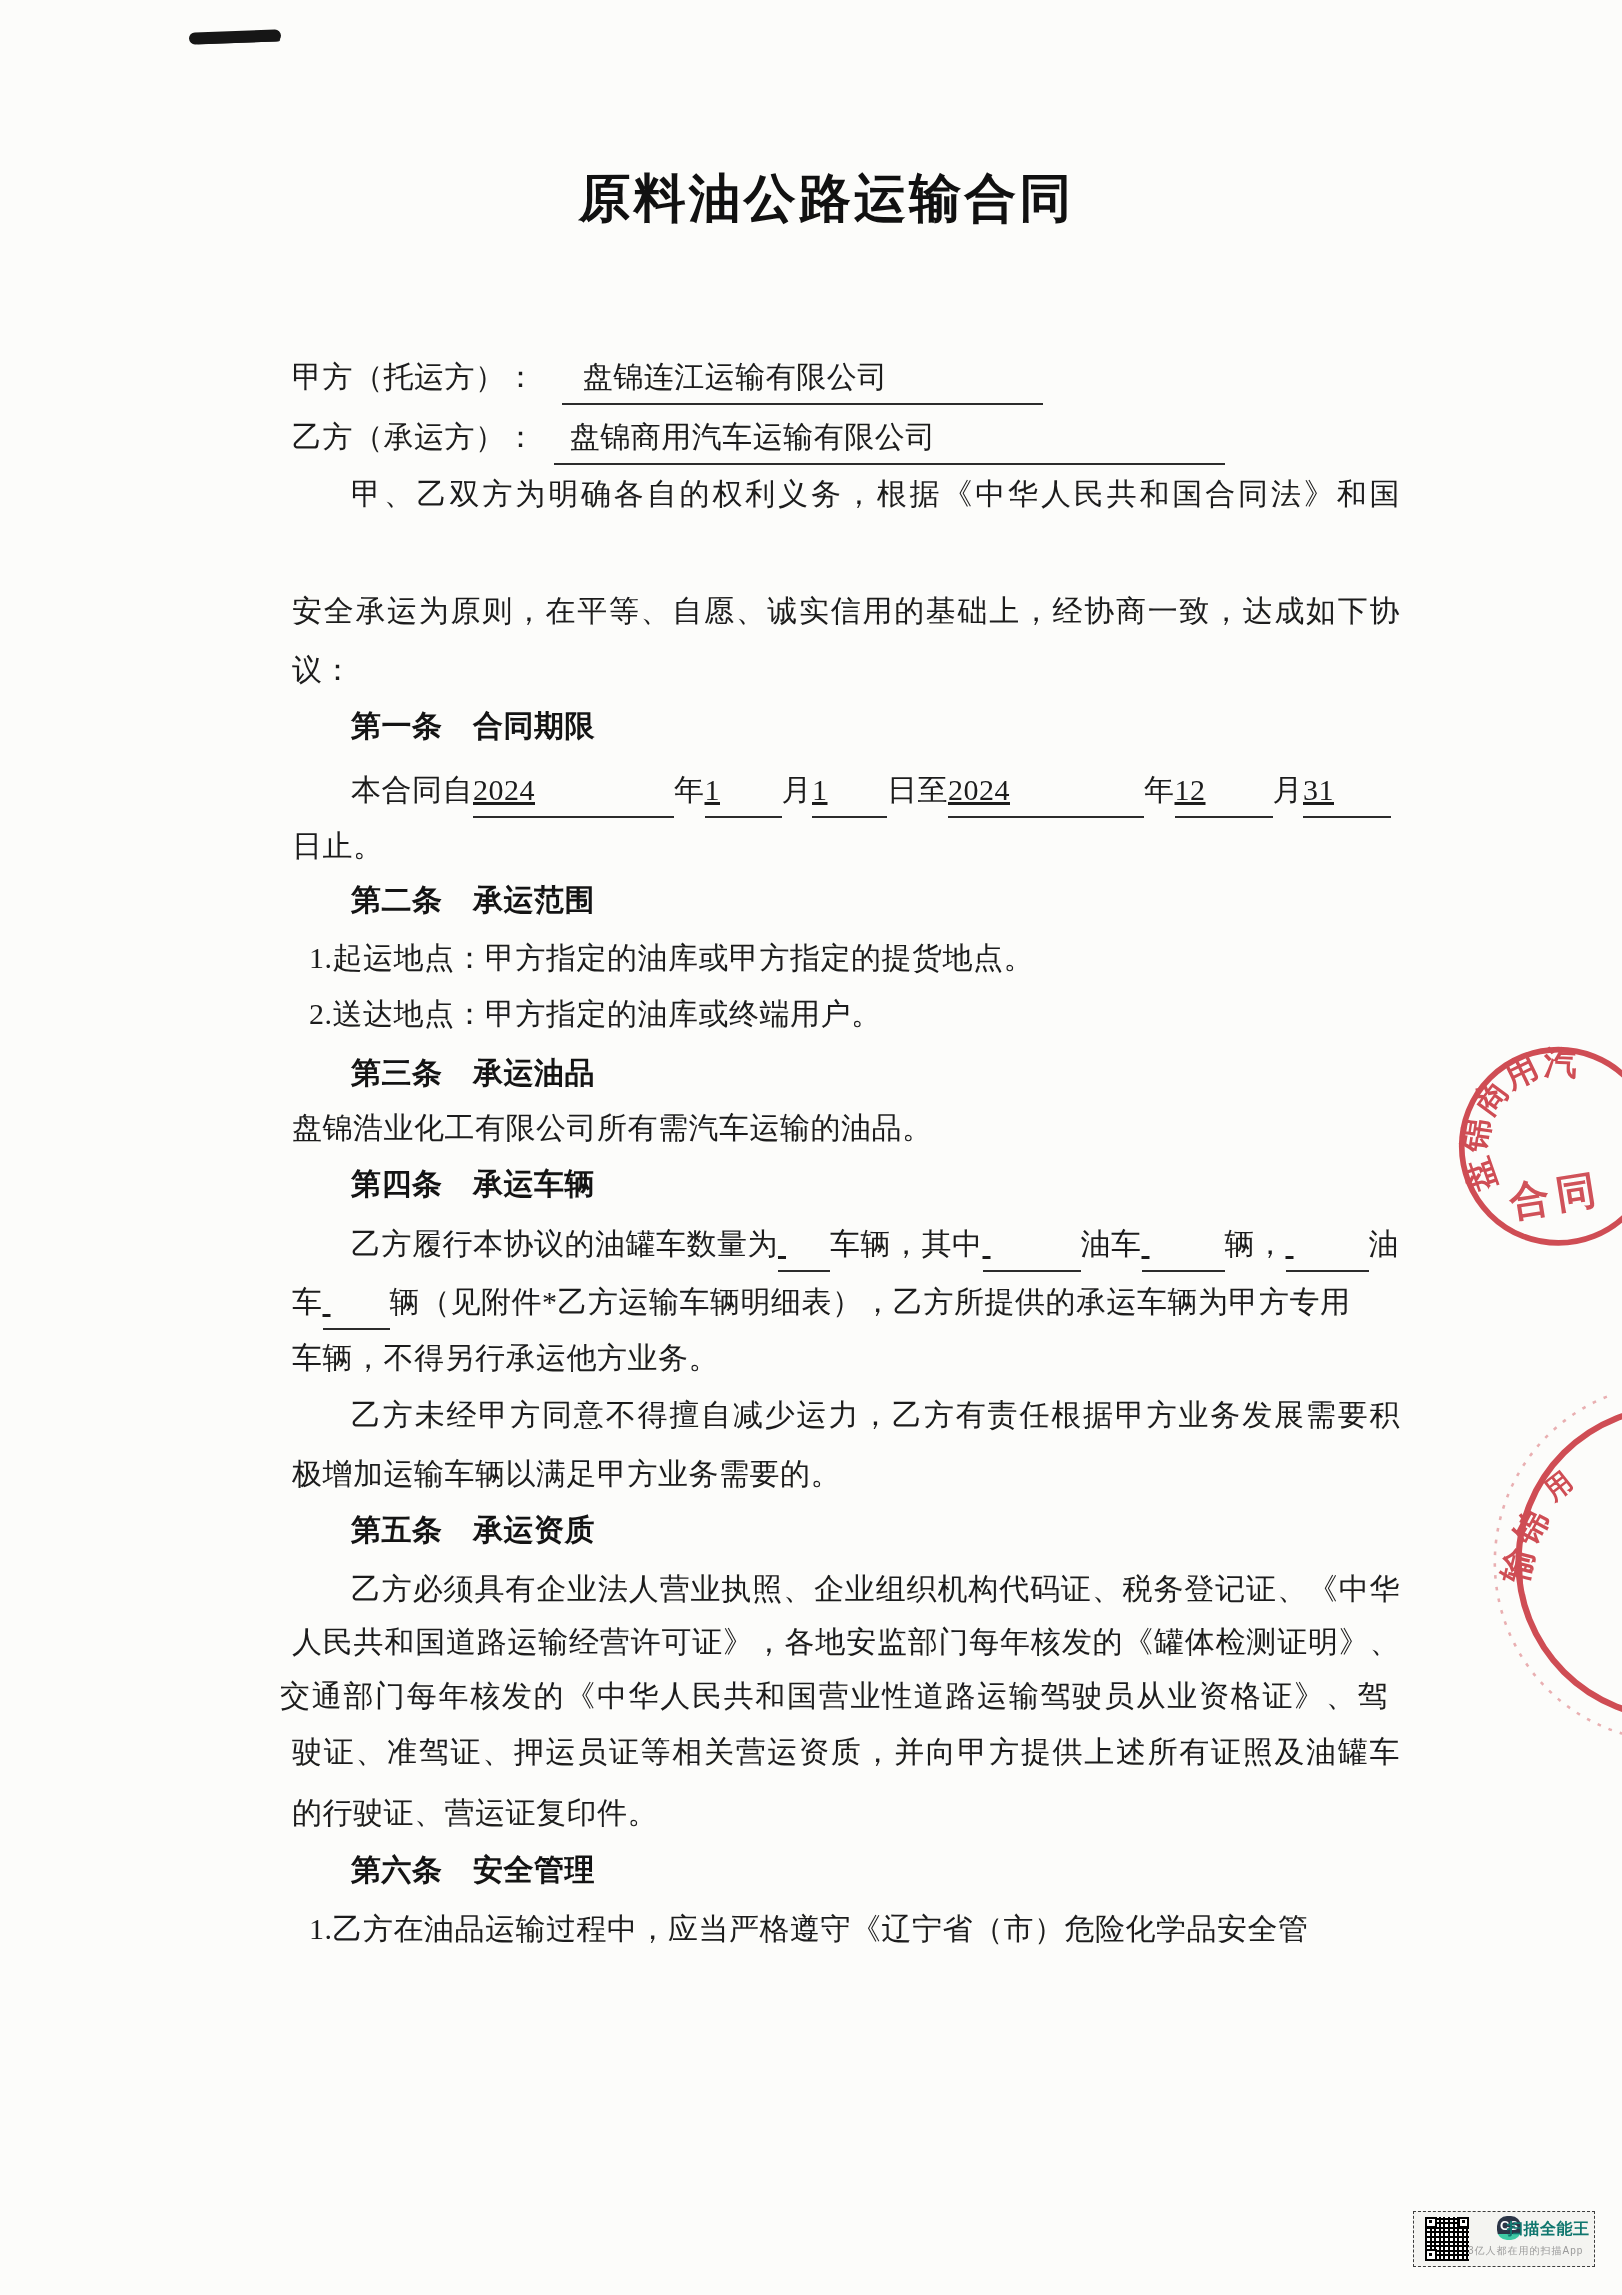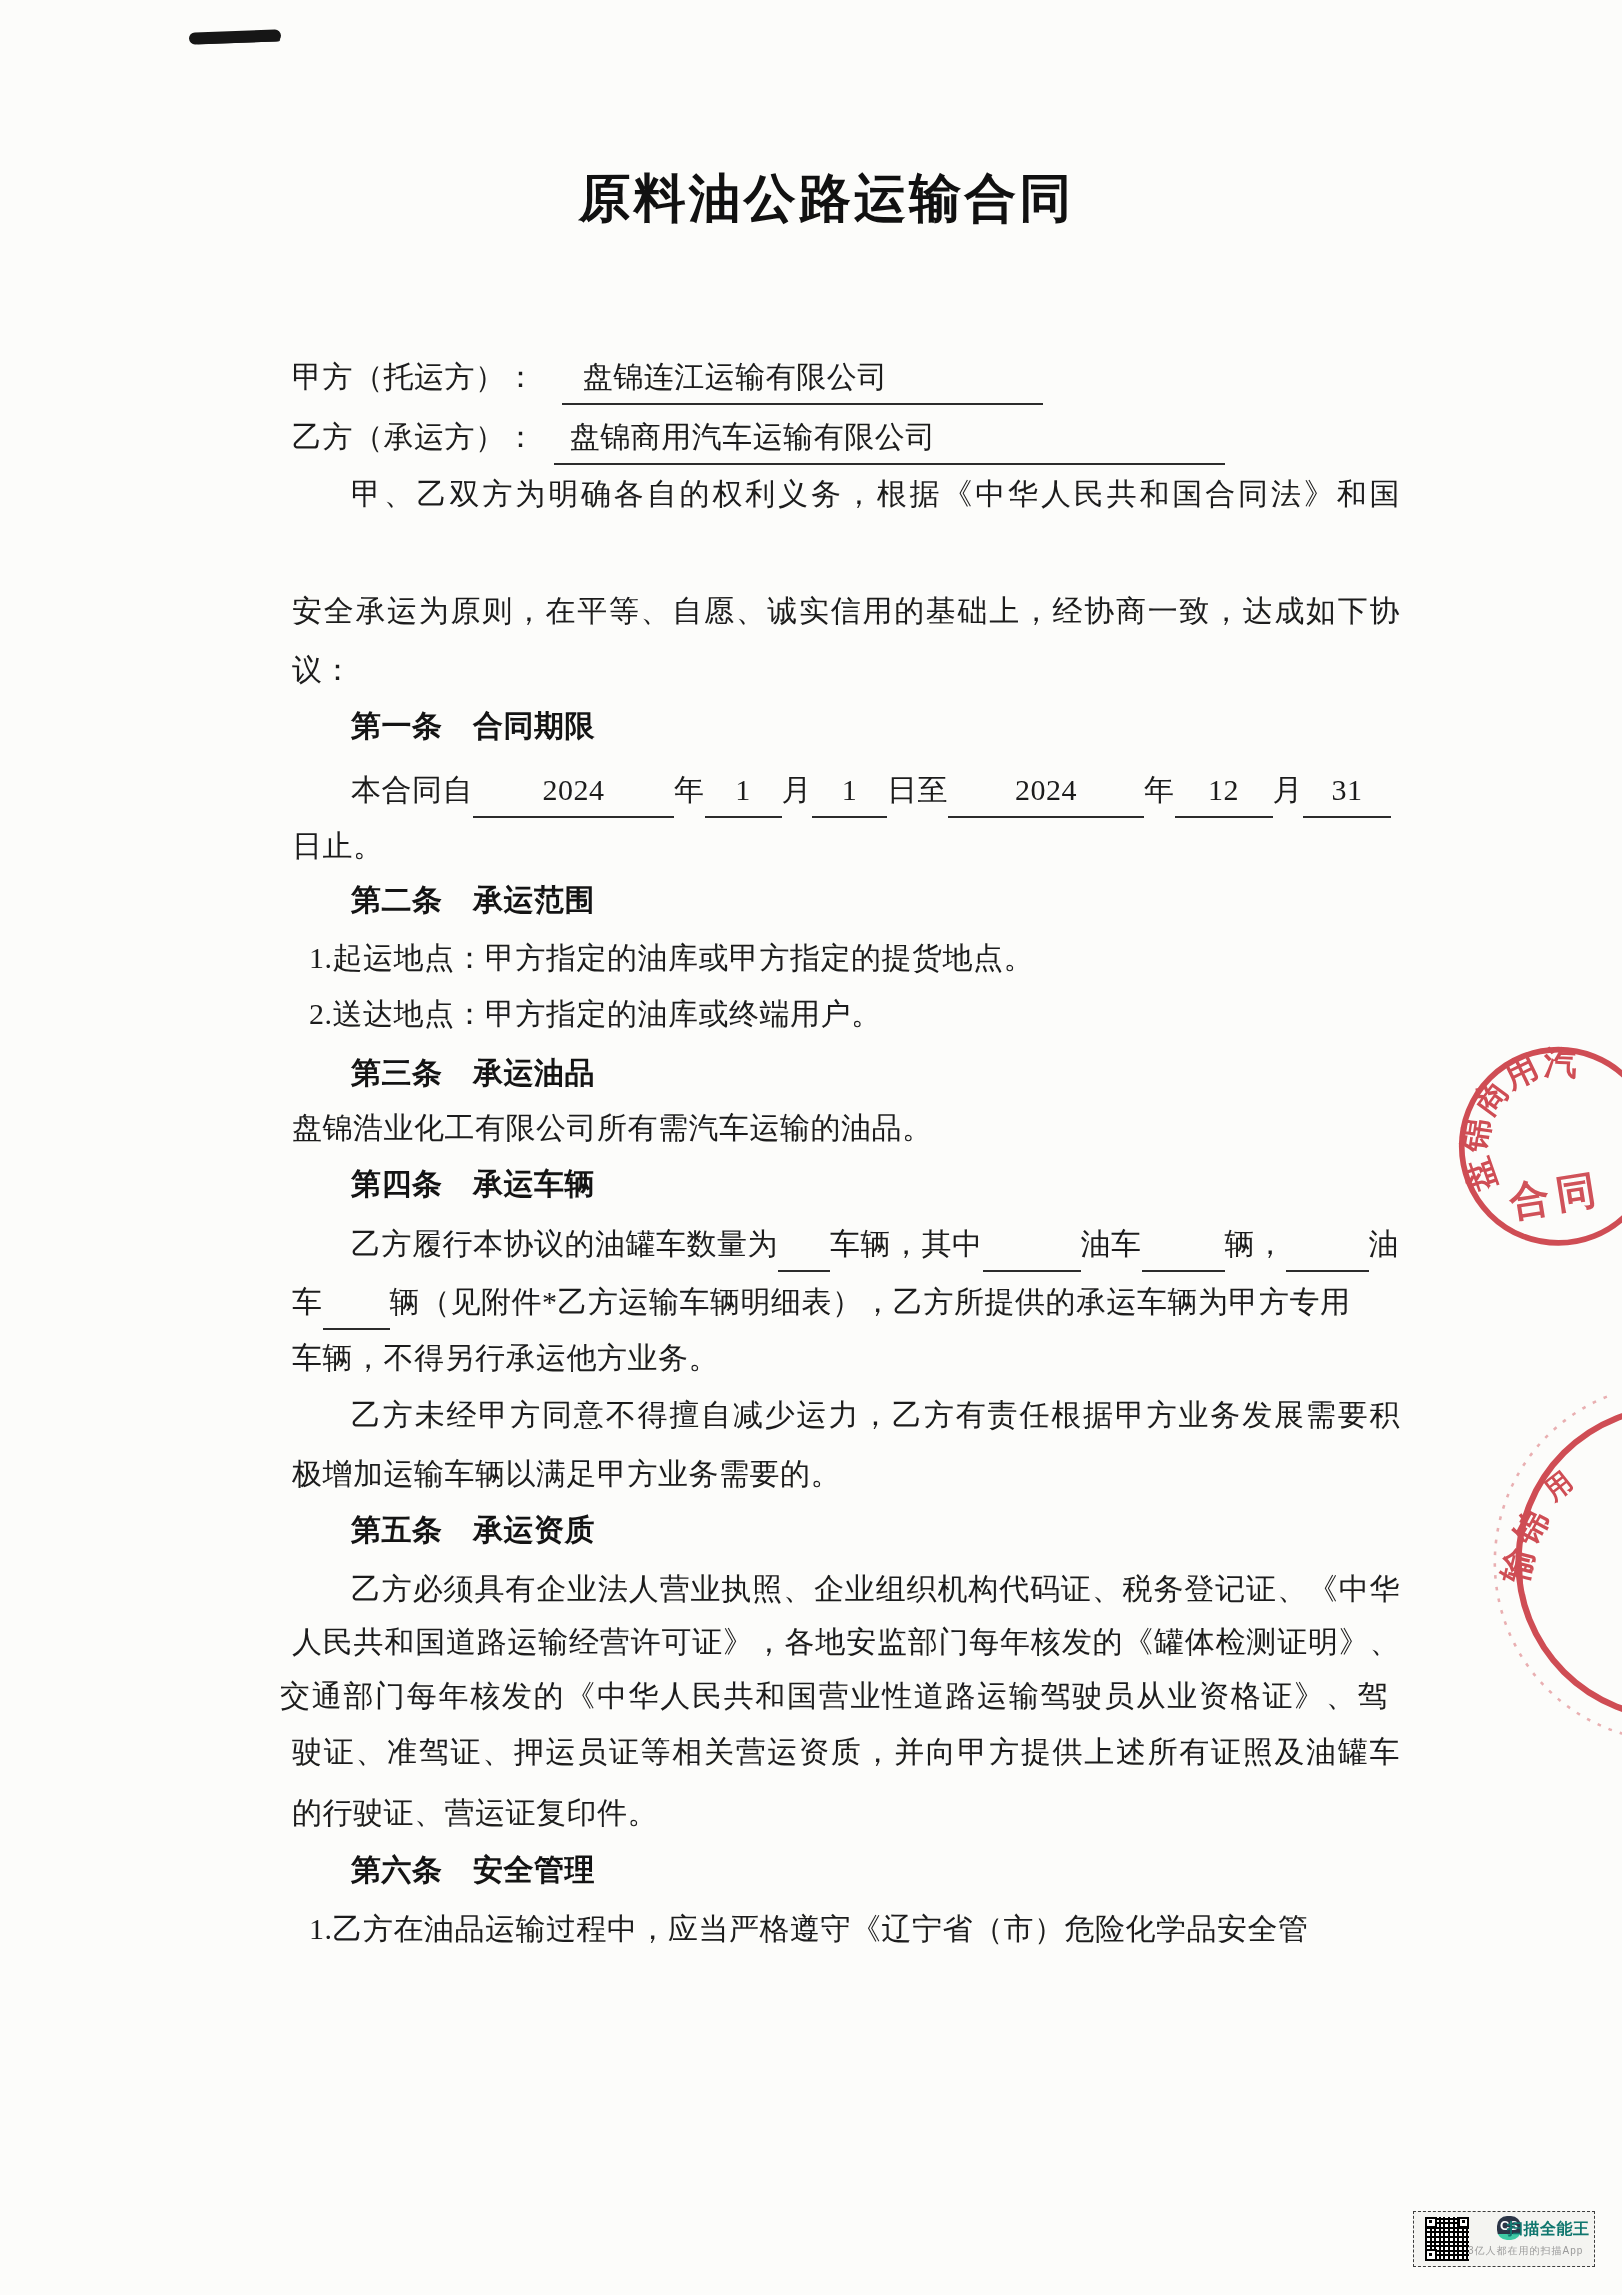--- a/index.html
+++ b/index.html
@@ -15,21 +15,21 @@
     letter-spacing:3.1px; color:#111;
   }
   .line{
     position:absolute; font-size:30px; line-height:57px; height:57px;
     white-space:nowrap; letter-spacing:0.5px;
   }
   .just{ text-align:justify; text-align-last:justify; text-justify:inter-character; white-space:normal; }
   .heading{ font-weight:bold; color:#141414; }
   .fill,.blank{
     display:inline-block; border-bottom:2.1px solid #2c2c2c;
-    text-align:center; line-height:52px;
+    text-align:left; line-height:52px;text-decoration:underline;
   }
   .blank::after{ content:"\00a0"; }
   .uname{
     display:inline-block; border-bottom:2.6px solid #2c2c2c; line-height:52px;
   }
   .scan-mark{
     position:absolute; left:189px; top:31px; width:92px; height:12.4px;
     background:#161616; border-radius:6.2px; transform:rotate(-2deg);
     box-shadow:3.1px 4.1px 0 -4.1px #2a2a2a;
   }

